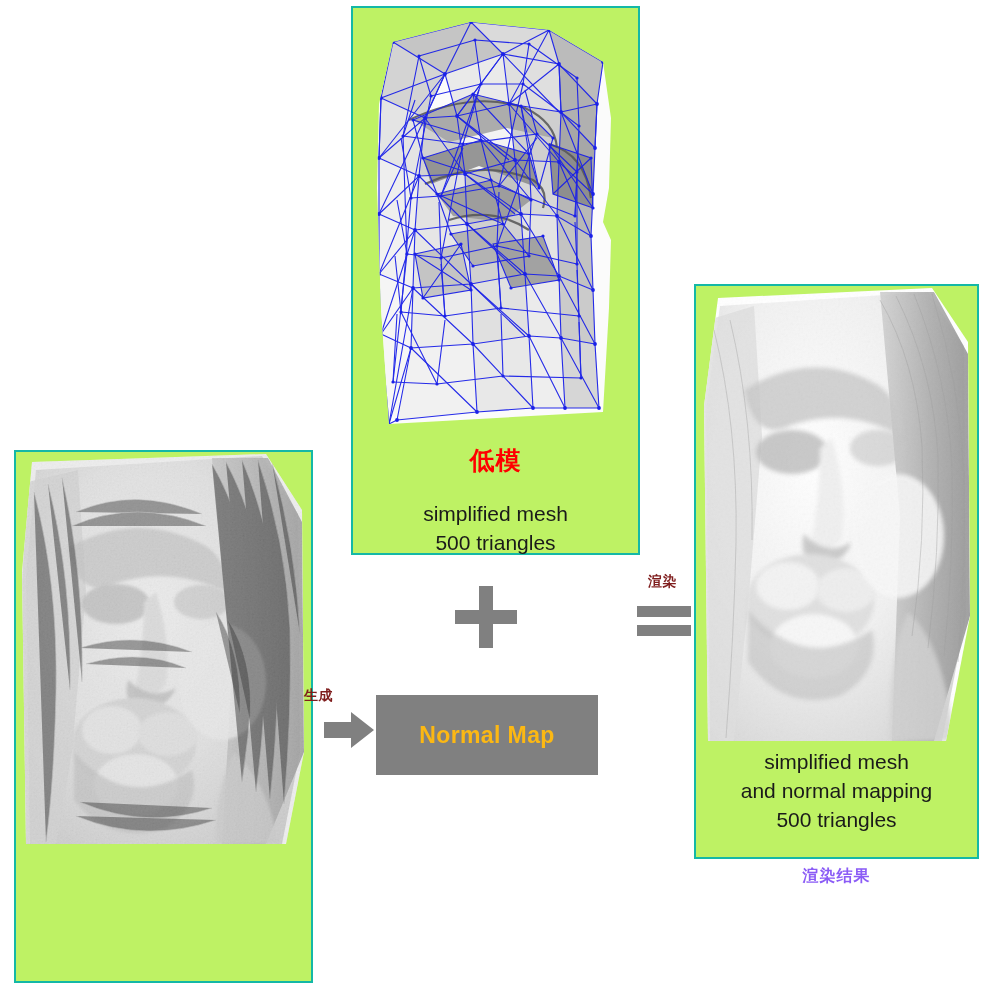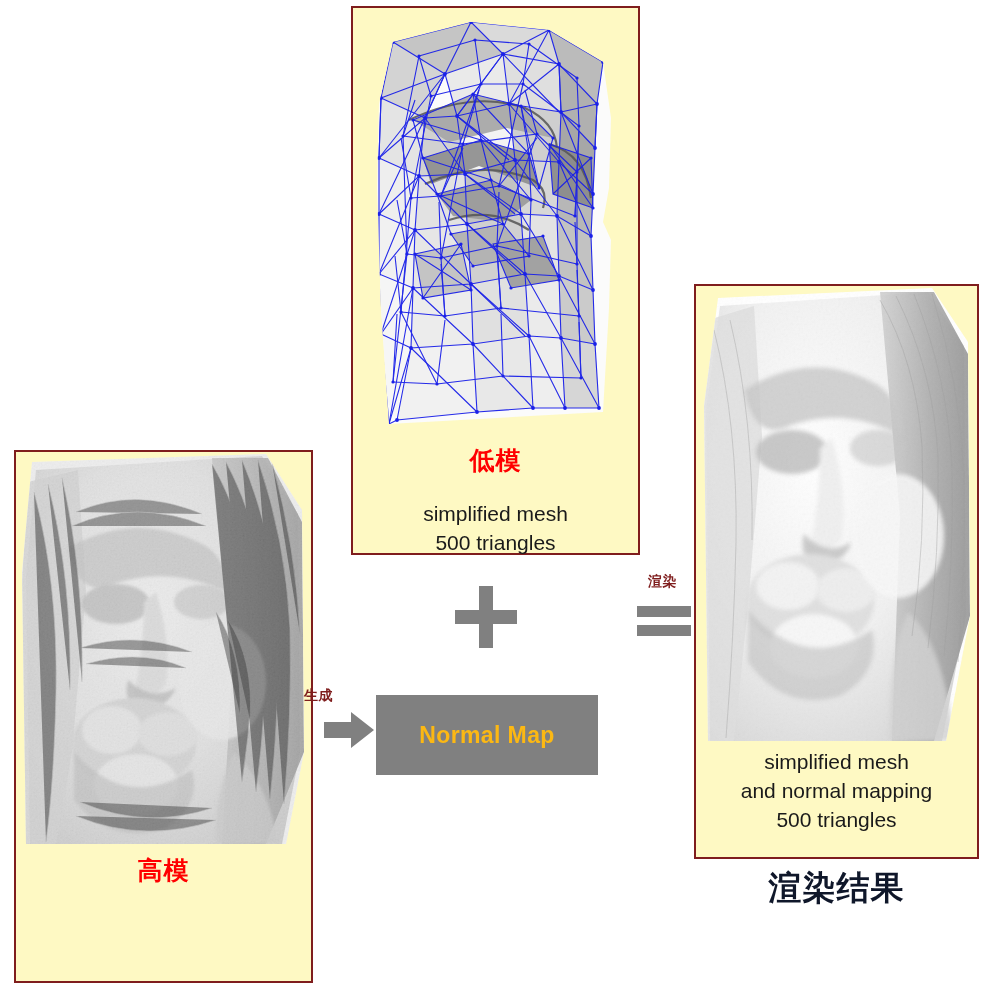--- a/index.html
+++ b/index.html
@@ -11,22 +11,22 @@
     width: 1002px;
     height: 990px;
     position: relative;
     overflow: hidden;
     font-family: "Liberation Sans", sans-serif;
     -webkit-font-smoothing: antialiased;
   }
   .panel {
     position: absolute;
     box-sizing: border-box;
-    border: 2px solid #7f1d1d;
-    background: #fef9c3;
+    border: 2px solid #14b8a6;
+    background: #bef264;
   }
   
   #panel-high {
     left: 14px;
     top: 450px;
     width: 299px;
     height: 533px;
   }
   
   #panel-low {
@@ -58,23 +58,23 @@
     text-align: center;
     color: #ff0000;
     font-weight: bold;
     font-size: 25px;
     letter-spacing: 1px;
   }
   .cn-label-outside {
     position: absolute;
     width: 100%;
     text-align: center;
-    color: #0f172a;
+    color: #8b5cf6;
     font-weight: bold;
-    font-size: 33px;
+    font-size: 16px;
     letter-spacing: 1px;
   }
   
   #normal-map-box {
     position: absolute;
     left: 376px;
     top: 695px;
     width: 222px;
     height: 80px;
     background: #808080;
@@ -211,21 +211,20 @@
           <path d="M200 160 Q226 200 224 262"></path>
           <path d="M212 168 Q238 208 234 268"></path>
           <path d="M64 350 Q130 378 196 356"></path>
           <path d="M60 364 Q128 392 200 368"></path>
         </g>
 
         <rect x="0" y="0" width="295" height="392" fill="#c8c8c8" opacity="0.30" filter="url(#hpGrain)"></rect>
       </g>
     </svg>
   </div>
-  <div class="cn-label" style="margin-top:10px;">高模</div>
 </div>
 
 <div class="panel" id="panel-low">
   <div class="mesh-stage" style="height:430px;">
     <svg width="285" height="430" viewBox="0 0 285 430">
       <defs>
         <clipPath id="lpClip">
           <path d="M40 34 L118 14 L196 22 L250 54 L258 110 L256 180 L250 214 L258 232 L256 300 L250 404 L36 416 L28 300 L24 180 L26 96 Z"></path>
         </clipPath>
       </defs>

